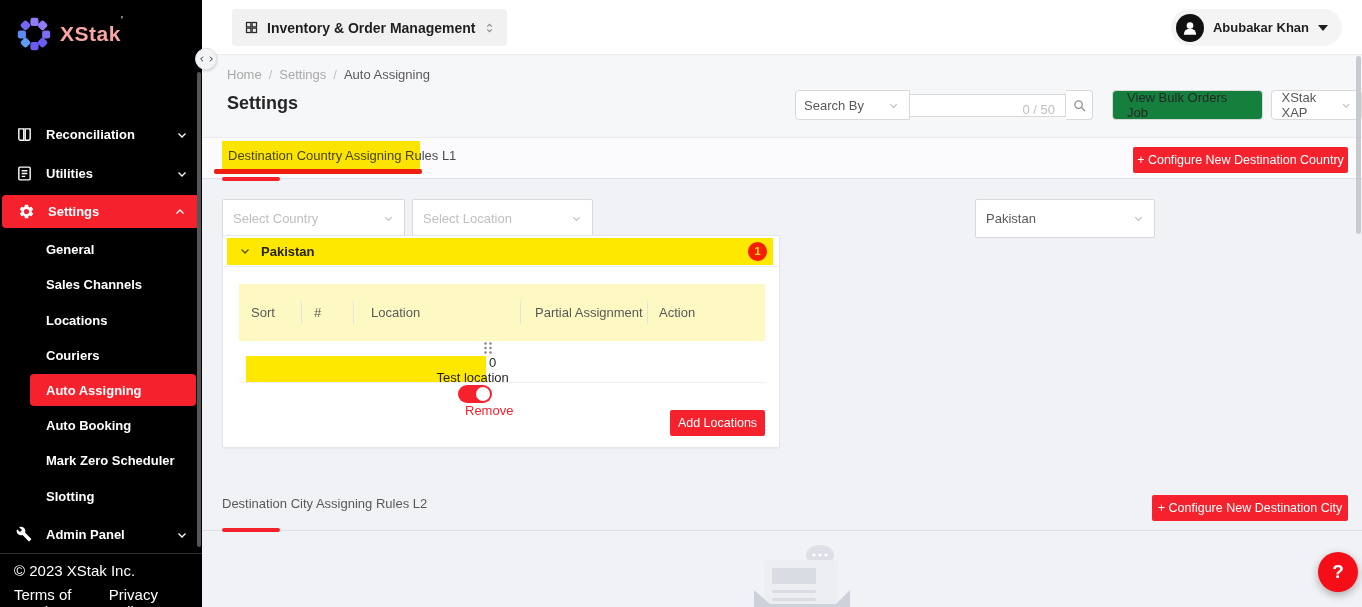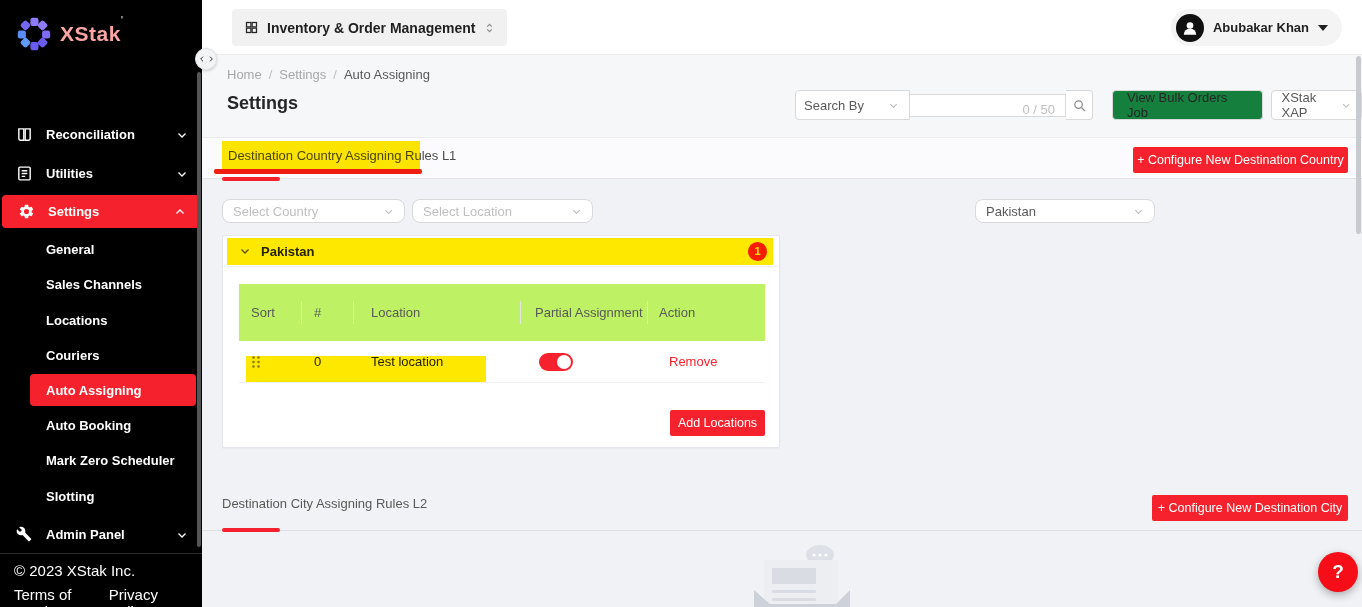--- a/index.html
+++ b/index.html
@@ -70,41 +70,41 @@
   .red-btn { background:#f5222d; color:#fff; border:none; border-radius:2px; font-size:12.5px;
     display:flex; align-items:center; justify-content:center; cursor:pointer; font-family:"Liberation Sans",sans-serif; }
   .cfg-country { position:absolute; left:1133px; top:147px; width:215px; height:26px; }
   .cfg-city { position:absolute; left:1152px; top:495px; width:196px; height:26px; }
   .ink-bar { position:absolute; width:58px; height:4px; background:#f5222d; border-radius:2px; }
   .ink-l1 { left:222px; top:177px; }
   .ink-l2 { left:222px; top:528px; }
   .l2-divider { position:absolute; left:202px; top:530px; width:1160px; height:1px; background:#dfe0e4; }
 
   
-  .flt { position:absolute; top:199px; height:24px; font-size:13px; border-radius:8px; }
+  .flt { position:absolute; top:199px; height:39px; font-size:13px; border-radius:2px; }
   .flt .ph { color:#bfbfbf; }
   .flt-country { left:222px; width:183px; }
   .flt-location { left:412px; width:181px; }
   .flt-country2 { left:975px; width:180px; }
 
   
   .card { position:absolute; left:222px; top:235px; width:558px; height:213px; background:#fff;
     border:1px solid #e4e6eb; border-radius:2px; box-shadow:0 1px 2px rgba(0,0,0,.04); }
   .acc-head { position:absolute; left:0; top:0; width:100%; height:31px; display:flex; align-items:center;
     padding:0 12px 0 16px; border-bottom:1px solid #f0f0f0; cursor:pointer; }
   .acc-title { font-weight:bold; font-size:13px; margin-left:10px; color:#262626; }
   .badge { margin-left:auto; width:19px; height:19px; border-radius:50%; background:#f5222d; color:#fff;
     font-size:11px; font-weight:bold; display:flex; align-items:center; justify-content:center; }
   .tbl { position:absolute; left:16px; top:48px; width:526px; }
-  .tbl-head { display:flex; background:#bef264; height:57px; align-items:center; color:#595959; }
+  .tbl-head { display:flex; background:#fef9c3; height:57px; align-items:center; color:#595959; }
   .tbl-head .cell { position:relative; display:flex; align-items:center; height:100%; }
   .tbl-head .cell + .cell::before { content:""; position:absolute; left:0; top:17px; width:1px; height:23px; background:#e3e3e3; }
   .c1{width:62px; padding-left:12px;} .c2{width:52px; padding-left:13px;} .c3{width:167px; padding-left:18px;}
   .c4{width:127px; padding-left:15px;} .c5{width:118px; padding-left:12px;}
-  .tbl-row { display:flex; align-items:center; height:42px; border-bottom:1px solid #f0f0f0; }
+  .tbl-row { display:flex; align-items:center; height:42px; border-bottom:1px solid #f0f0f0;flex-direction:column; }
   .tbl-row .cell { display:flex; align-items:center; height:100%; }
   .handle { cursor:grab; display:inline-flex; }
   .toggle { width:34px; height:18px; border-radius:9px; background:#f5222d; position:relative; cursor:pointer; margin-left:4px; }
   .toggle .knob { position:absolute; right:2px; top:2px; width:14px; height:14px; border-radius:50%; background:#fff; }
   .remove-link { color:#f5222d; cursor:pointer; padding-left:10px; }
   .add-loc { position:absolute; right:14px; top:174px; width:95px; height:26px; }
 
   
   .hl { position:absolute; background:#ffe800; mix-blend-mode:multiply; pointer-events:none; z-index:8; }
   .hl-l1 { left:222px; top:141px; width:198px; height:28px; }

